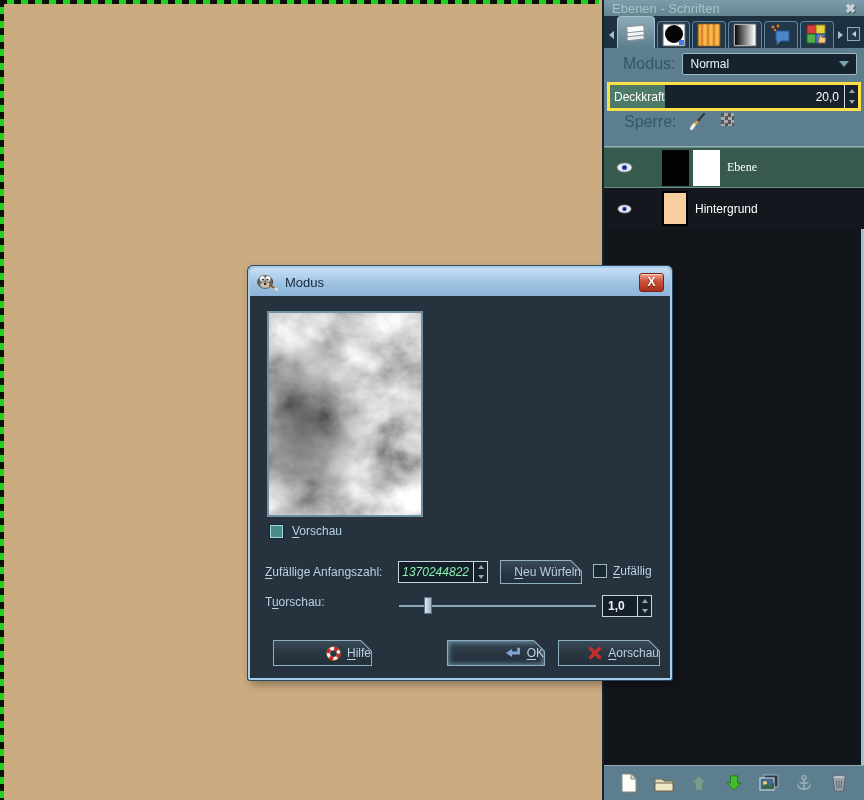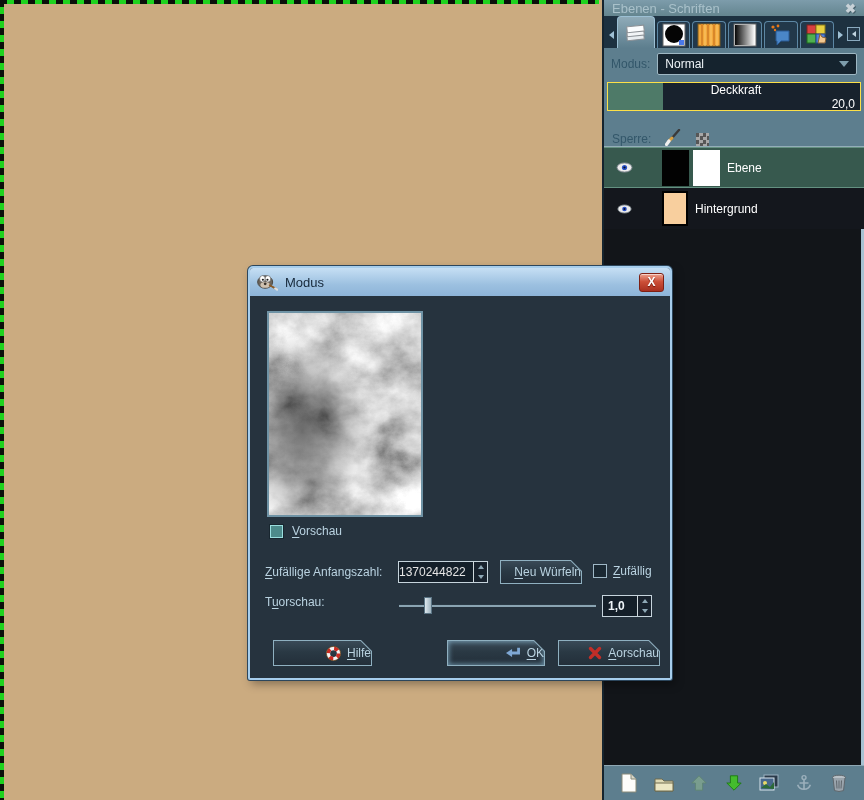--- a/index.html
+++ b/index.html
@@ -26,42 +26,42 @@
   .tri-r { width:0; height:0; border-top:4px solid transparent; border-bottom:4px solid transparent; border-left:5px solid #9fc0d4; }
   .tab { width:37px; height:27px; margin:0 1px; background:#22384a; border:1px solid #5d87a4; border-bottom:none;
     border-radius:4px 4px 0 0; display:flex; align-items:center; justify-content:center; }
   .tab.active { height:32px; background:linear-gradient(#8fabb8,#5d7e8e); border-color:#9cc0d4; width:41px; }
   .tab-menu-btn { width:14px; height:14px; margin:0 2px 7px 2px; background:#24394a; border:1px solid #8aaabf;
     display:flex; align-items:center; justify-content:center; }
   .tab-menu-btn .tri-l { border-right-color:#c0d4e0; border-top-width:3px; border-bottom-width:3px; border-right-width:4px; }
   .spacer { flex:1; }
 
   .modus-row { height:31px; display:flex; align-items:center; gap:7px; padding:0 7px; flex:0 0 auto; }
-  .muted-label { color:#33576a; font-size:12px; }
+  .muted-label { color:#33576a; font-size:16px;margin-left:12px; }
   .combo { flex:1; height:22px; background:#15232e; border:1px solid #9fb8c4; border-radius:2px;
     color:#eef4f8; display:flex; align-items:center; padding:0 7px; }
   .combo-arrow { margin-left:auto; width:0; height:0; border-left:5px solid transparent; border-right:5px solid transparent; border-top:6px solid #7e9dac; }
 
   .deckkraft-row { height:34px; padding:3px 3px 2px 3px; flex:0 0 auto; }
-  .spinslider { position:relative; height:29px; border:1px solid #fde047; background:#18222d;
-    display:flex; align-items:center; color:#fff; overflow:hidden;flex-direction:column; }
+  .spinslider { position:relative; height:29px; border:3px solid #fde047; background:#18222d;
+    display:flex; align-items:center; color:#fff; overflow:hidden; }
   .spinslider .fill { position:absolute; left:0; top:0; bottom:0; width:22%; background:#4e7a68; }
   .spinslider .ds-label { position:relative; z-index:1; padding-left:4px; }
   .spinslider .ds-value { margin-left:auto; z-index:1; padding-right:5px; }
   .spincol { width:14px; height:100%; border-left:1px solid #cfd8dc; display:flex; flex-direction:column; z-index:1; background:#18222d; }
   .spincol > div { flex:1; display:flex; align-items:center; justify-content:center; }
   .spincol .t-up { width:0;height:0;border-left:3px solid transparent;border-right:3px solid transparent;border-bottom:4px solid #8ea8b6; }
   .spincol .t-dn { width:0;height:0;border-left:3px solid transparent;border-right:3px solid transparent;border-top:4px solid #8ea8b6; }
 
-  .sperre-row { height:33px; display:flex; align-items:flex-end; gap:14px; padding:0 8px; flex:0 0 auto; }
+  .sperre-row { height:33px; display:flex; align-items:flex-start; gap:14px; padding:0 8px; flex:0 0 auto; }
   .checker { width:13px; height:13px; background:repeating-conic-gradient(#a8a8a8 0% 25%, #565656 0% 50%); background-size:7px 7px; }
 
   .layer-list { flex:1; background:#121519; border-top:1px solid #94adb9; box-shadow:inset -3px 0 0 #a6c2d2; display:flex; flex-direction:column; }
   .layer-row { height:41px; display:flex; align-items:center; background:#14171d; }
-  .layer-row.selected { background:#37594e; border-top:1px solid #649181; border-bottom:1px solid #649181; }
+  .layer-row.selected { background:#37594e; border-top:1px solid #649181; border-bottom:1px solid #649181;font-family:Liberation Serif, serif; }
   .eye-cell { width:40px; display:flex; align-items:center; justify-content:center; }
   .thumb-black { width:27px; height:36px; background:#020202; }
   .thumb-mask { width:27px; height:36px; background:#ffffff; margin-left:4px; }
   .thumb-tan { width:26px; height:35px; background:#f8cf9e; border:2px solid #000; }
   .layer-name { margin-left:7px; color:#fff; }
   .thumb-pad { width:18px; }
 
   .panel-toolbar { height:35px; background:#5d7e8e; border-top:1px solid #8fa8b4;
     display:flex; align-items:center; justify-content:space-between; padding:0 13px; flex:0 0 auto; }
   .tool-btn { width:24px; height:24px; display:flex; align-items:center; justify-content:center; }
@@ -85,21 +85,21 @@
 
   .vorschau-row { position:absolute; left:20px; top:228px; display:flex; align-items:center; gap:9px; }
   .cb-checked { width:13px; height:13px; background:#4d8b8b; border:1px solid #9adede; box-shadow:0 0 0 1px #18262f; }
   .cb-empty { width:14px; height:14px; background:#1a2832; border:1px solid #9fb8c6; }
   .lbl { color:#b9d2e0; white-space:nowrap; }
   .mn { text-decoration:underline; text-underline-offset:2px; }
 
   .seed-row { position:absolute; left:15px; top:265px; right:8px; height:22px; display:flex; align-items:center; }
   .seed-input { position:absolute; left:133px; width:90px; height:22px; border:1px solid #c6d4dc; background:#141f29;
     display:flex; align-items:center; }
-  .seed-text { flex:1; color:#e5e5e5; padding-right:4px; }
+  .seed-text { flex:1; text-align:right; color:#86efac; padding-right:4px;font-style:italic; }
   .turb-row { position:absolute; left:15px; top:299px; right:8px; height:22px; }
 
   .deco-btn { position:relative; height:24px;
     clip-path:polygon(0 0, calc(100% - 11px) 0, 100% 11px, 100% 100%, 0 100%);
     background:#8fb0c0; }
   .deco-btn .inner { position:absolute; inset:1px;
     clip-path:polygon(0 0, calc(100% - 10.4px) 0, 100% 10.4px, 100% 100%, 0 100%);
     background:linear-gradient(#3a4a57,#2a3944 45%,#232f3a);
     display:flex; align-items:center; justify-content:flex-end; gap:6px; color:#c6dae6; }
   .glow { filter:drop-shadow(0 0 2px rgba(150,205,235,.65)); }

